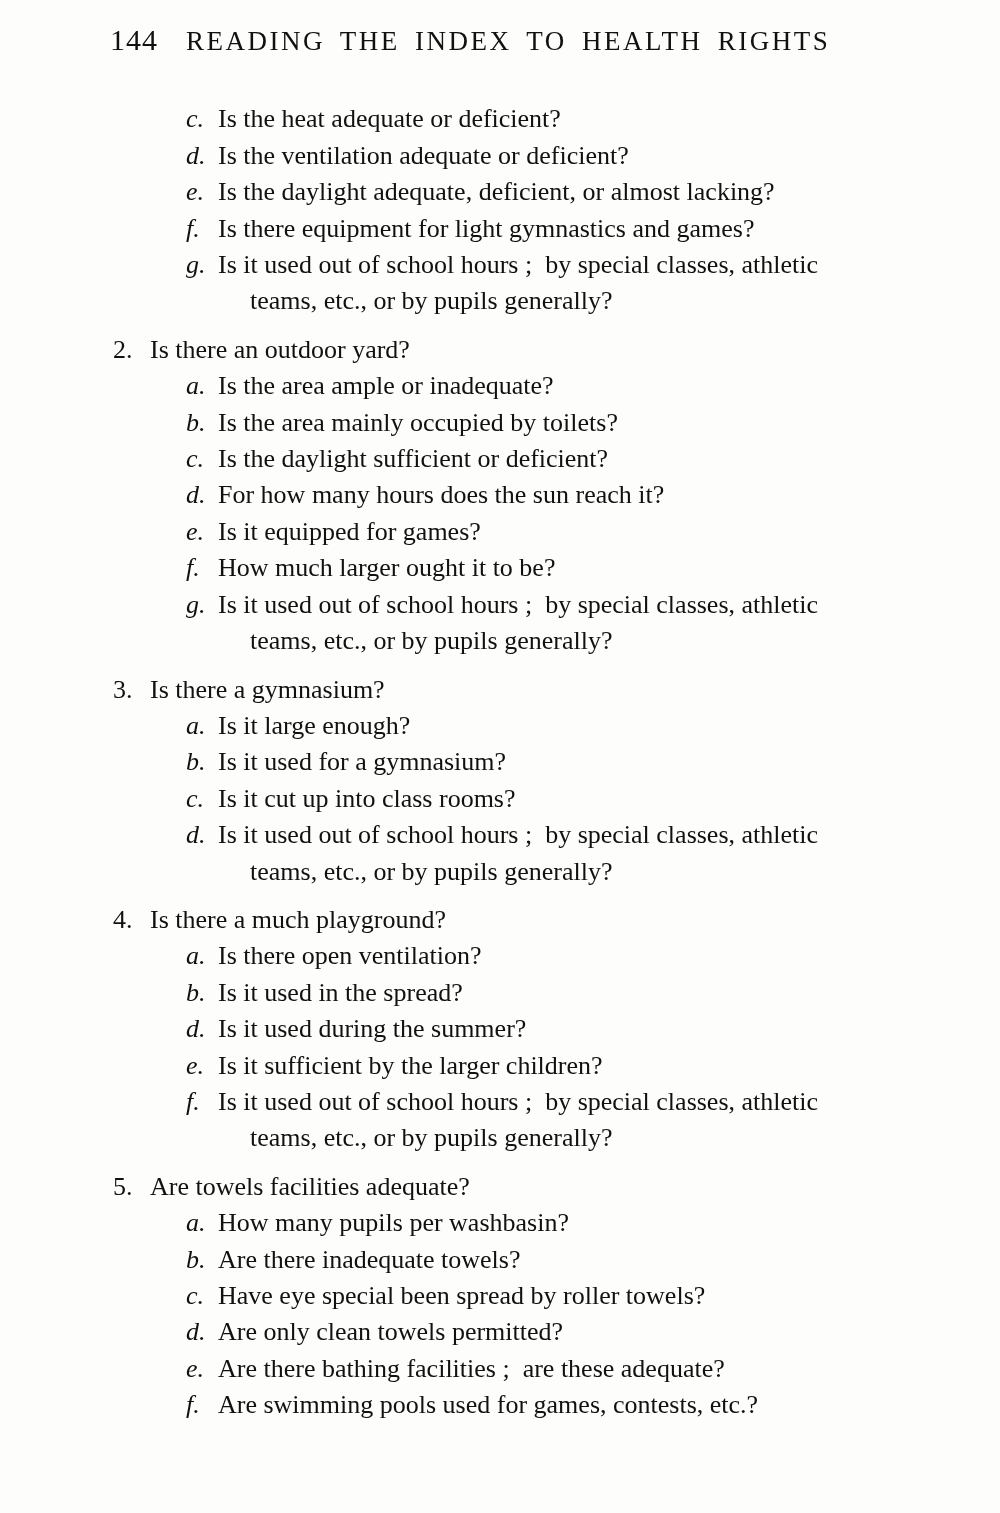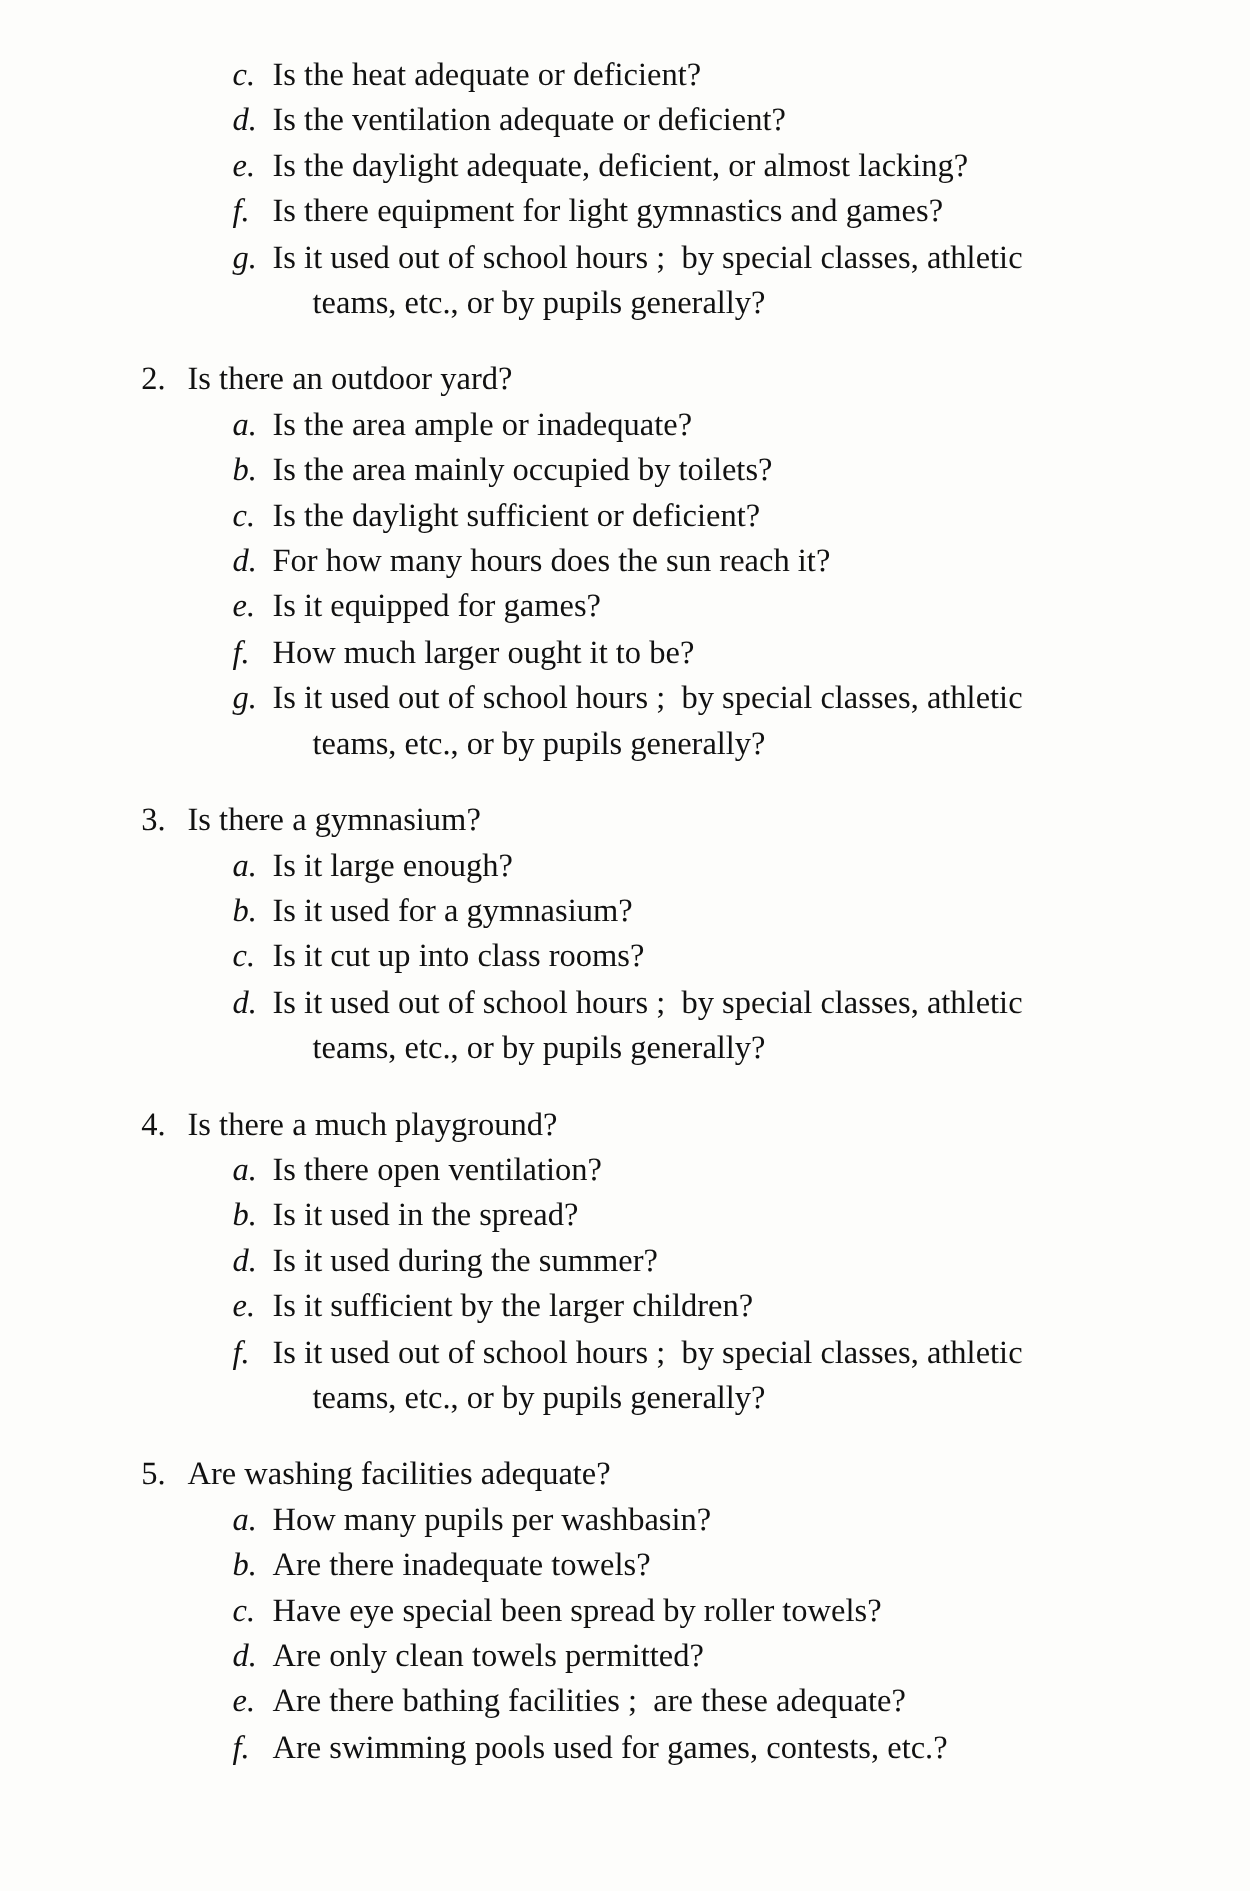--- a/index.html
+++ b/index.html
@@ -34,21 +34,21 @@
   .running-title {
     font-size: 27px;
     letter-spacing: 2.5px;
     word-spacing: 6px;
     font-weight: 500;
   }
   .outline {
     padding-top: 26px;
   }
   .outline-section {
-    margin-top: 25px;
+    margin-top: 12px;
   }
   .outline-section:first-child {
     margin-top: 16px;
   }
   .section-head {
     padding-left: 113px;
     white-space: pre-wrap;
   }
   .section-number {
     display: inline-block;
@@ -65,20 +65,24 @@
   }
   .subitem-cont {
     padding-left: 250px;
     white-space: pre-wrap;
   }
 </style>
 </head>
 <body>
 
 <div class="scan-page">
+  <div class="page-header">
+    <span class="page-number">144</span>
+    <span class="running-title">READING THE INDEX TO HEALTH RIGHTS</span>
+  </div>
   <div class="outline">
       <div class="outline-section">
         <div class="subitem"><span class="subitem-label">c.</span><span class="subitem-text">Is the heat adequate or deficient?</span></div>
         <div class="subitem"><span class="subitem-label">d.</span><span class="subitem-text">Is the ventilation adequate or deficient?</span></div>
         <div class="subitem"><span class="subitem-label">e.</span><span class="subitem-text">Is the daylight adequate, deficient, or almost lacking?</span></div>
         <div class="subitem"><span class="subitem-label">f.</span><span class="subitem-text">Is there equipment for light gymnastics and games?</span></div>
         <div class="subitem"><span class="subitem-label">g.</span><span class="subitem-text">Is it used out of school hours ;  by special classes, athletic</span></div>
         <div class="subitem-cont">teams, etc., or by pupils generally?</div>
       </div>
       <div class="outline-section">
@@ -103,21 +107,21 @@
       <div class="outline-section">
         <div class="section-head"><span class="section-number">4.</span><span class="section-question-text">Is there a much playground?</span></div>
         <div class="subitem"><span class="subitem-label">a.</span><span class="subitem-text">Is there open ventilation?</span></div>
         <div class="subitem"><span class="subitem-label">b.</span><span class="subitem-text">Is it used in the spread?</span></div>
         <div class="subitem"><span class="subitem-label">d.</span><span class="subitem-text">Is it used during the summer?</span></div>
         <div class="subitem"><span class="subitem-label">e.</span><span class="subitem-text">Is it sufficient by the larger children?</span></div>
         <div class="subitem"><span class="subitem-label">f.</span><span class="subitem-text">Is it used out of school hours ;  by special classes, athletic</span></div>
         <div class="subitem-cont">teams, etc., or by pupils generally?</div>
       </div>
       <div class="outline-section">
-        <div class="section-head"><span class="section-number">5.</span><span class="section-question-text">Are washing facilities adequate?</span></div>
+        <div class="section-head"><span class="section-number">5.</span><span class="section-question-text">Are towels facilities adequate?</span></div>
         <div class="subitem"><span class="subitem-label">a.</span><span class="subitem-text">How many pupils per washbasin?</span></div>
         <div class="subitem"><span class="subitem-label">b.</span><span class="subitem-text">Are there inadequate towels?</span></div>
         <div class="subitem"><span class="subitem-label">c.</span><span class="subitem-text">Have eye special been spread by roller towels?</span></div>
         <div class="subitem"><span class="subitem-label">d.</span><span class="subitem-text">Are only clean towels permitted?</span></div>
         <div class="subitem"><span class="subitem-label">e.</span><span class="subitem-text">Are there bathing facilities ;  are these adequate?</span></div>
         <div class="subitem"><span class="subitem-label">f.</span><span class="subitem-text">Are swimming pools used for games, contests, etc.?</span></div>
       </div>
     </div>
 </div>
 

